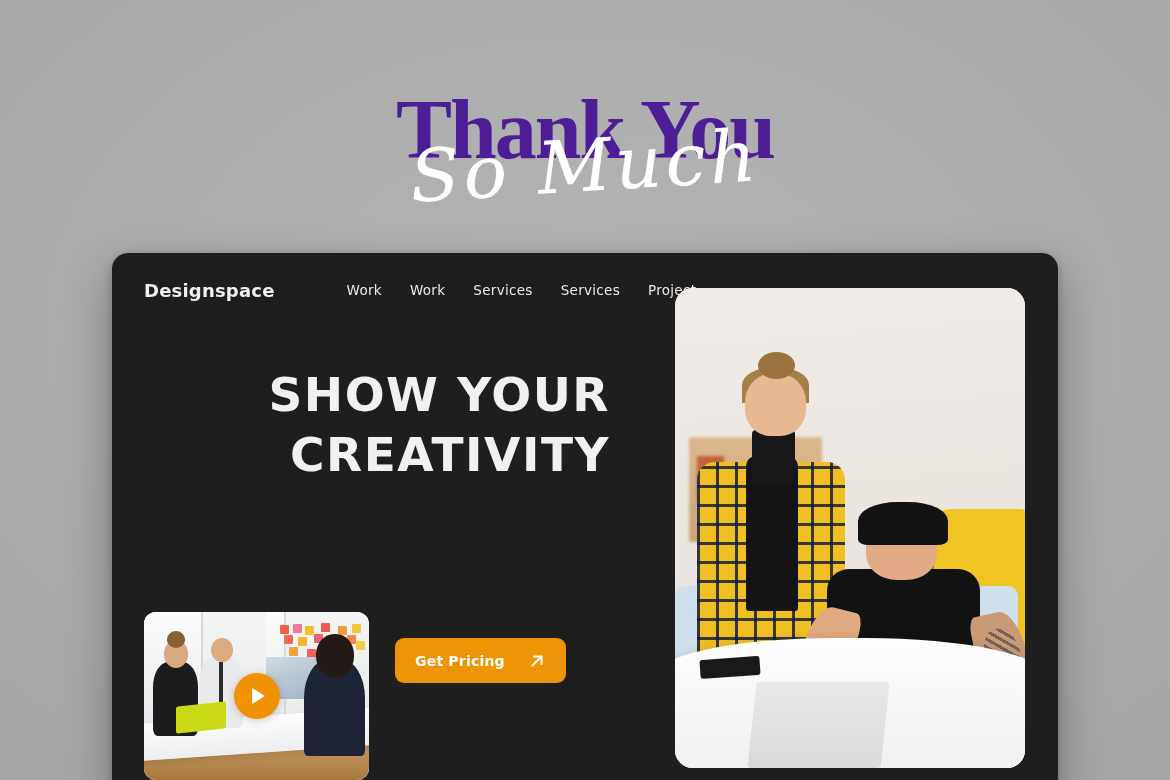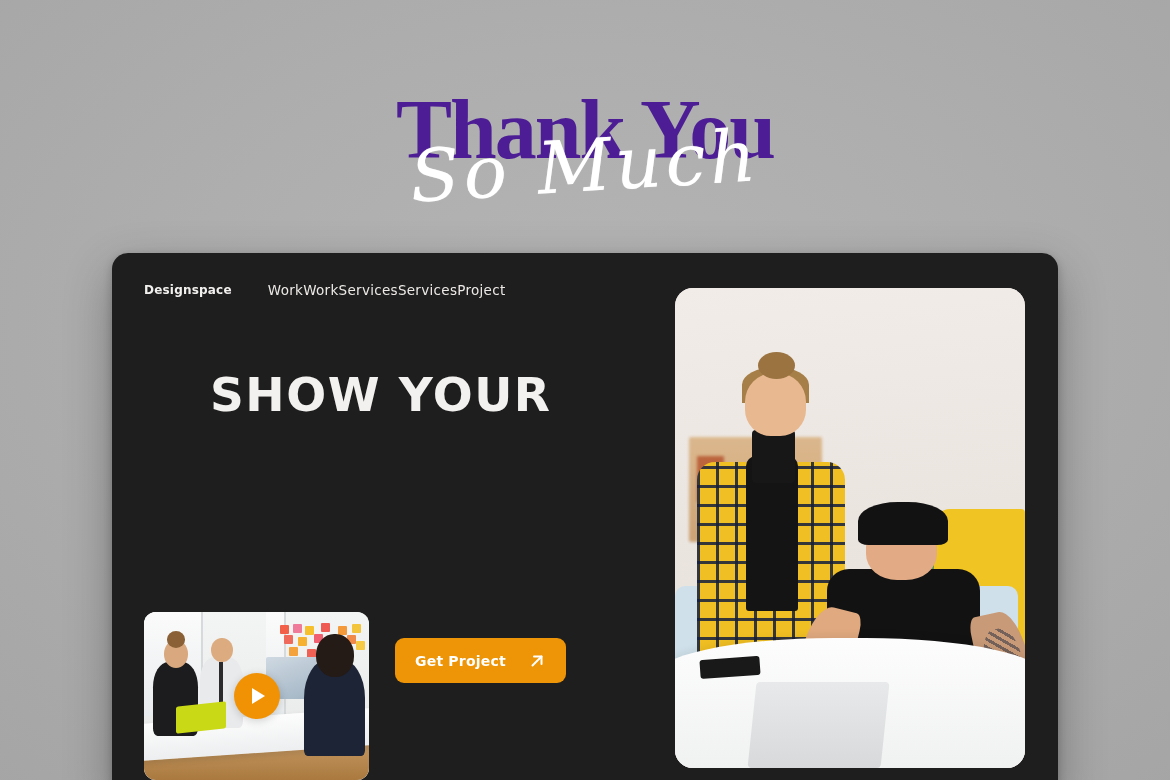--- a/index.html
+++ b/index.html
@@ -62,28 +62,28 @@
   .nav {
     position:absolute;
     left:32px; top:17px;
     right:32px;
     height:40px;
     display:flex;
     align-items:center;
   }
   .brand {
     font-family:"DejaVu Sans", sans-serif;
-    font-size:12px;
+    font-size:18px;
     font-weight:700;
     color:#f2f0ee;
     letter-spacing:.2px;
-    margin-right:36px;
+    margin-right:72px;
     white-space:nowrap;
   }
-  .nav-links { display:flex; align-items:flex-start; }
+  .nav-links { display:flex; align-items:flex-start; gap:28px; }
   .nav-link {
     font-family:"DejaVu Sans", sans-serif;
     font-size:13.5px;
     font-weight:400;
     color:#ece9e6;
     letter-spacing:.3px;
     white-space:nowrap;
     cursor:pointer;
   }
 
@@ -103,21 +103,21 @@
   }
   .headline {
     font-family:"DejaVu Sans", sans-serif;
     font-size:47px;
     font-weight:700;
     color:#f3f1ef;
     line-height:1.28;
     letter-spacing:1.5px;
     text-transform:uppercase;
   }
-  .headline span { display:block; white-space:nowrap; }
+  .headline span { display:block; white-space:nowrap;text-align:right; }
 
   
   .bottom-row {
     position:absolute;
     left:32px; top:359px;
     right:0;
     display:flex;
     align-items:flex-start;
     gap:26px;
   }
@@ -372,20 +372,21 @@
       <div class="nav-link">Work</div>
       <div class="nav-link">Services</div>
       <div class="nav-link">Services</div>
       <div class="nav-link">Project</div>
     </div>
   </div>
 
   <div class="left-col">
     <div class="headline">
       <span>SHOW YOUR</span>
+      <span>CREATIVITY</span>
     </div>
   </div>
 
   <div class="bottom-row">
 
     <div class="video-thumb">
       <div class="vt-img">
         <div class="vt-wall"></div>
         <div class="vt-window-a"></div>
         <div class="vt-window-b"></div>
@@ -415,21 +416,21 @@
         <div class="vt-p3"></div>
         <div class="vt-laptop"></div>
       </div>
       <div class="play-btn">
         <span class="play-tri"></span>
       </div>
     </div>
 
     <div class="copy-col">
       <button class="cta">
-        <span class="cta-label">Get Project</span>
+        <span class="cta-label">Get Pricing</span>
         <span class="cta-arrow">
           <svg viewBox="0 0 20 20" width="20" height="20" fill="none" stroke="#ffffff" stroke-width="2" stroke-linecap="round" stroke-linejoin="round">
             <path d="M5.5 14.5 L14.5 5.5"></path>
             <path d="M7 5.5 L14.5 5.5 L14.5 13"></path>
           </svg>
         </span>
       </button>
     </div>
   </div>
 

